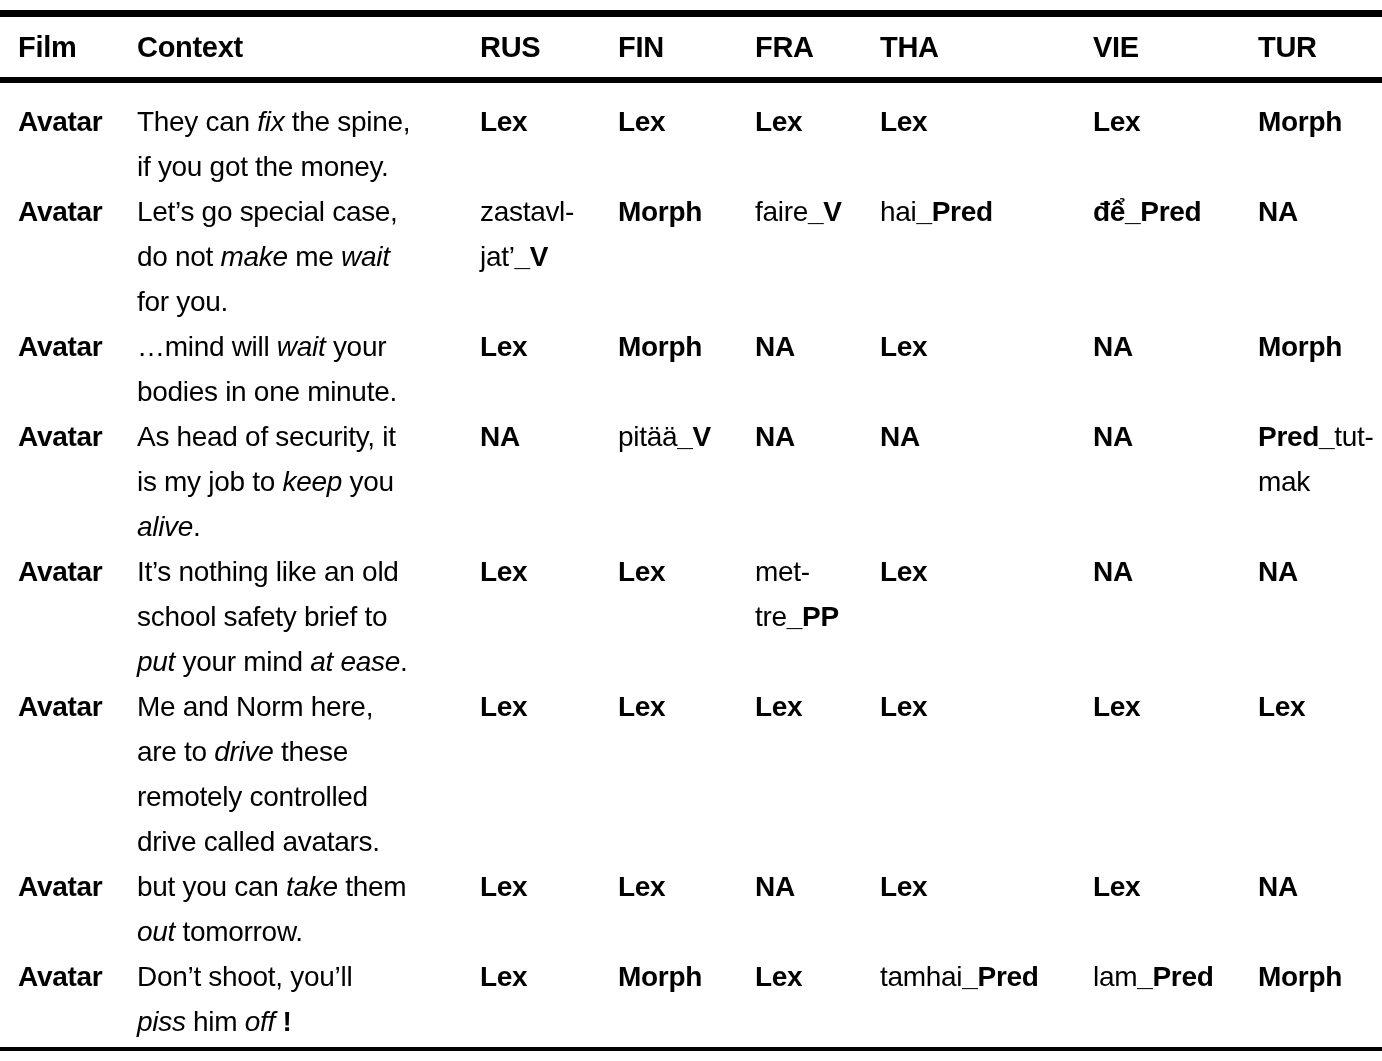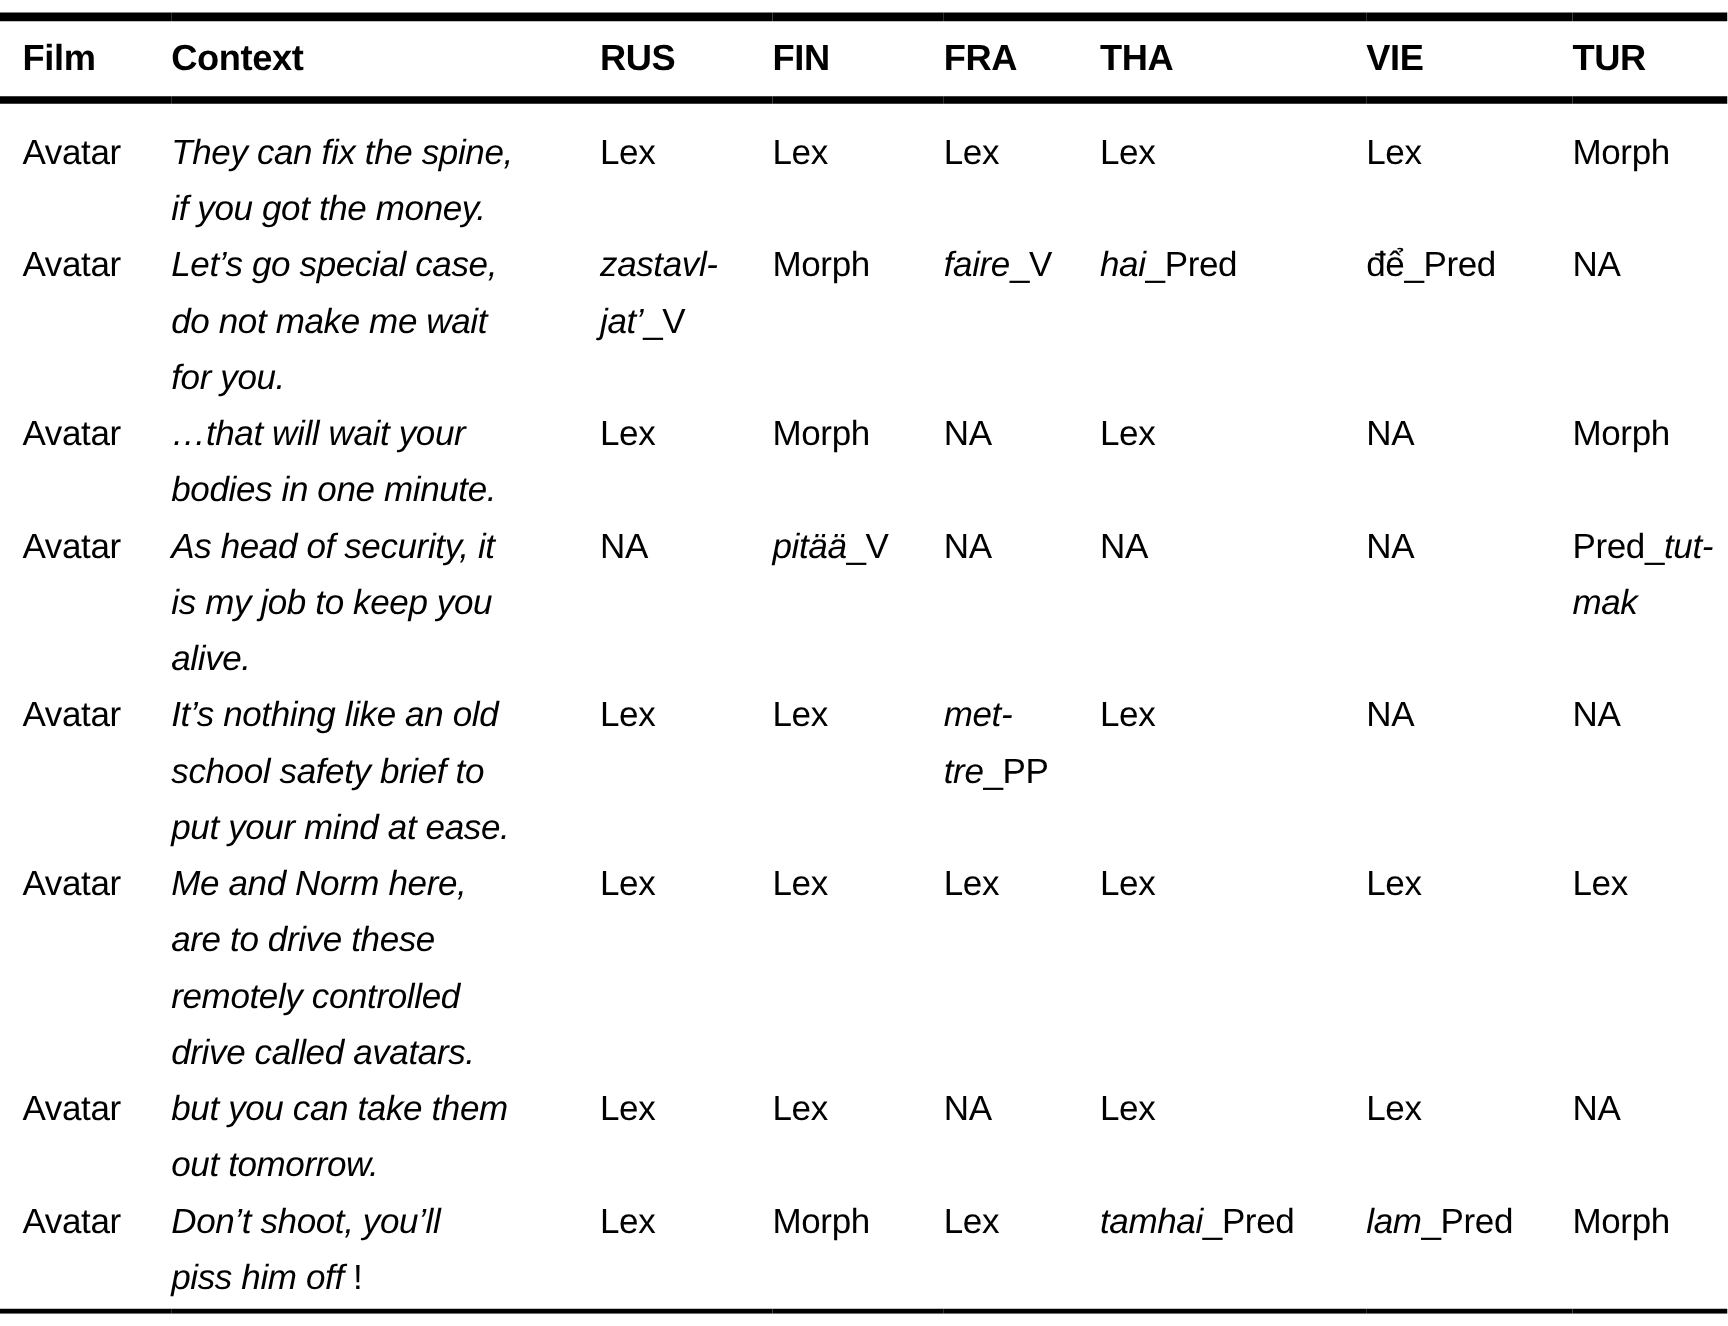--- a/index.html
+++ b/index.html
@@ -43,22 +43,22 @@
   table.paper-table td {
     vertical-align: top;
     padding: 0;
   }
   table.paper-table tbody tr:first-child td {
     padding-top: 16px;
   }
   table.paper-table tbody tr:last-child td {
     padding-bottom: 3px;
   }
-  .s-r { font-style: normal; font-weight: 400; }
-  .s-i { font-style: italic; font-weight: 400; }
+  .s-r { font-style: normal; font-weight: 700; }
+  .s-i { font-weight: 400; }
   .s-bi { font-style: italic; font-weight: 400; }
 </style>
 </head>
 <body>
 
 <div class="table-wrap">
   <table class="paper-table">
     <colgroup>
       <col style="width:137px">
       <col style="width:343px">
@@ -97,21 +97,21 @@
           <td><span class="s-i">Let’s go special case,</span><br><span class="s-i">do not </span><span class="s-bi">make</span><span class="s-i"> me </span><span class="s-bi">wait</span><br><span class="s-i">for you.</span></td>
           <td><span class="s-i">zastavl-</span><br><span class="s-i">jat’</span><span class="s-r">_V</span></td>
           <td><span class="s-r">Morph</span></td>
           <td><span class="s-i">faire</span><span class="s-r">_V</span></td>
           <td><span class="s-i">hai</span><span class="s-r">_Pred</span></td>
           <td><span class="s-r">để</span><span class="s-r">_Pred</span></td>
           <td><span class="s-r">NA</span></td>
         </tr>
         <tr>
           <td><span class="s-r">Avatar</span></td>
-          <td><span class="s-i">…that will </span><span class="s-bi">wait</span><span class="s-i"> your</span><br><span class="s-i">bodies in one minute.</span></td>
+          <td><span class="s-i">…mind will </span><span class="s-bi">wait</span><span class="s-i"> your</span><br><span class="s-i">bodies in one minute.</span></td>
           <td><span class="s-r">Lex</span></td>
           <td><span class="s-r">Morph</span></td>
           <td><span class="s-r">NA</span></td>
           <td><span class="s-r">Lex</span></td>
           <td><span class="s-r">NA</span></td>
           <td><span class="s-r">Morph</span></td>
         </tr>
         <tr>
           <td><span class="s-r">Avatar</span></td>
           <td><span class="s-i">As head of security, it</span><br><span class="s-i">is my job to </span><span class="s-bi">keep</span><span class="s-i"> you</span><br><span class="s-bi">alive</span><span class="s-i">.</span></td>

